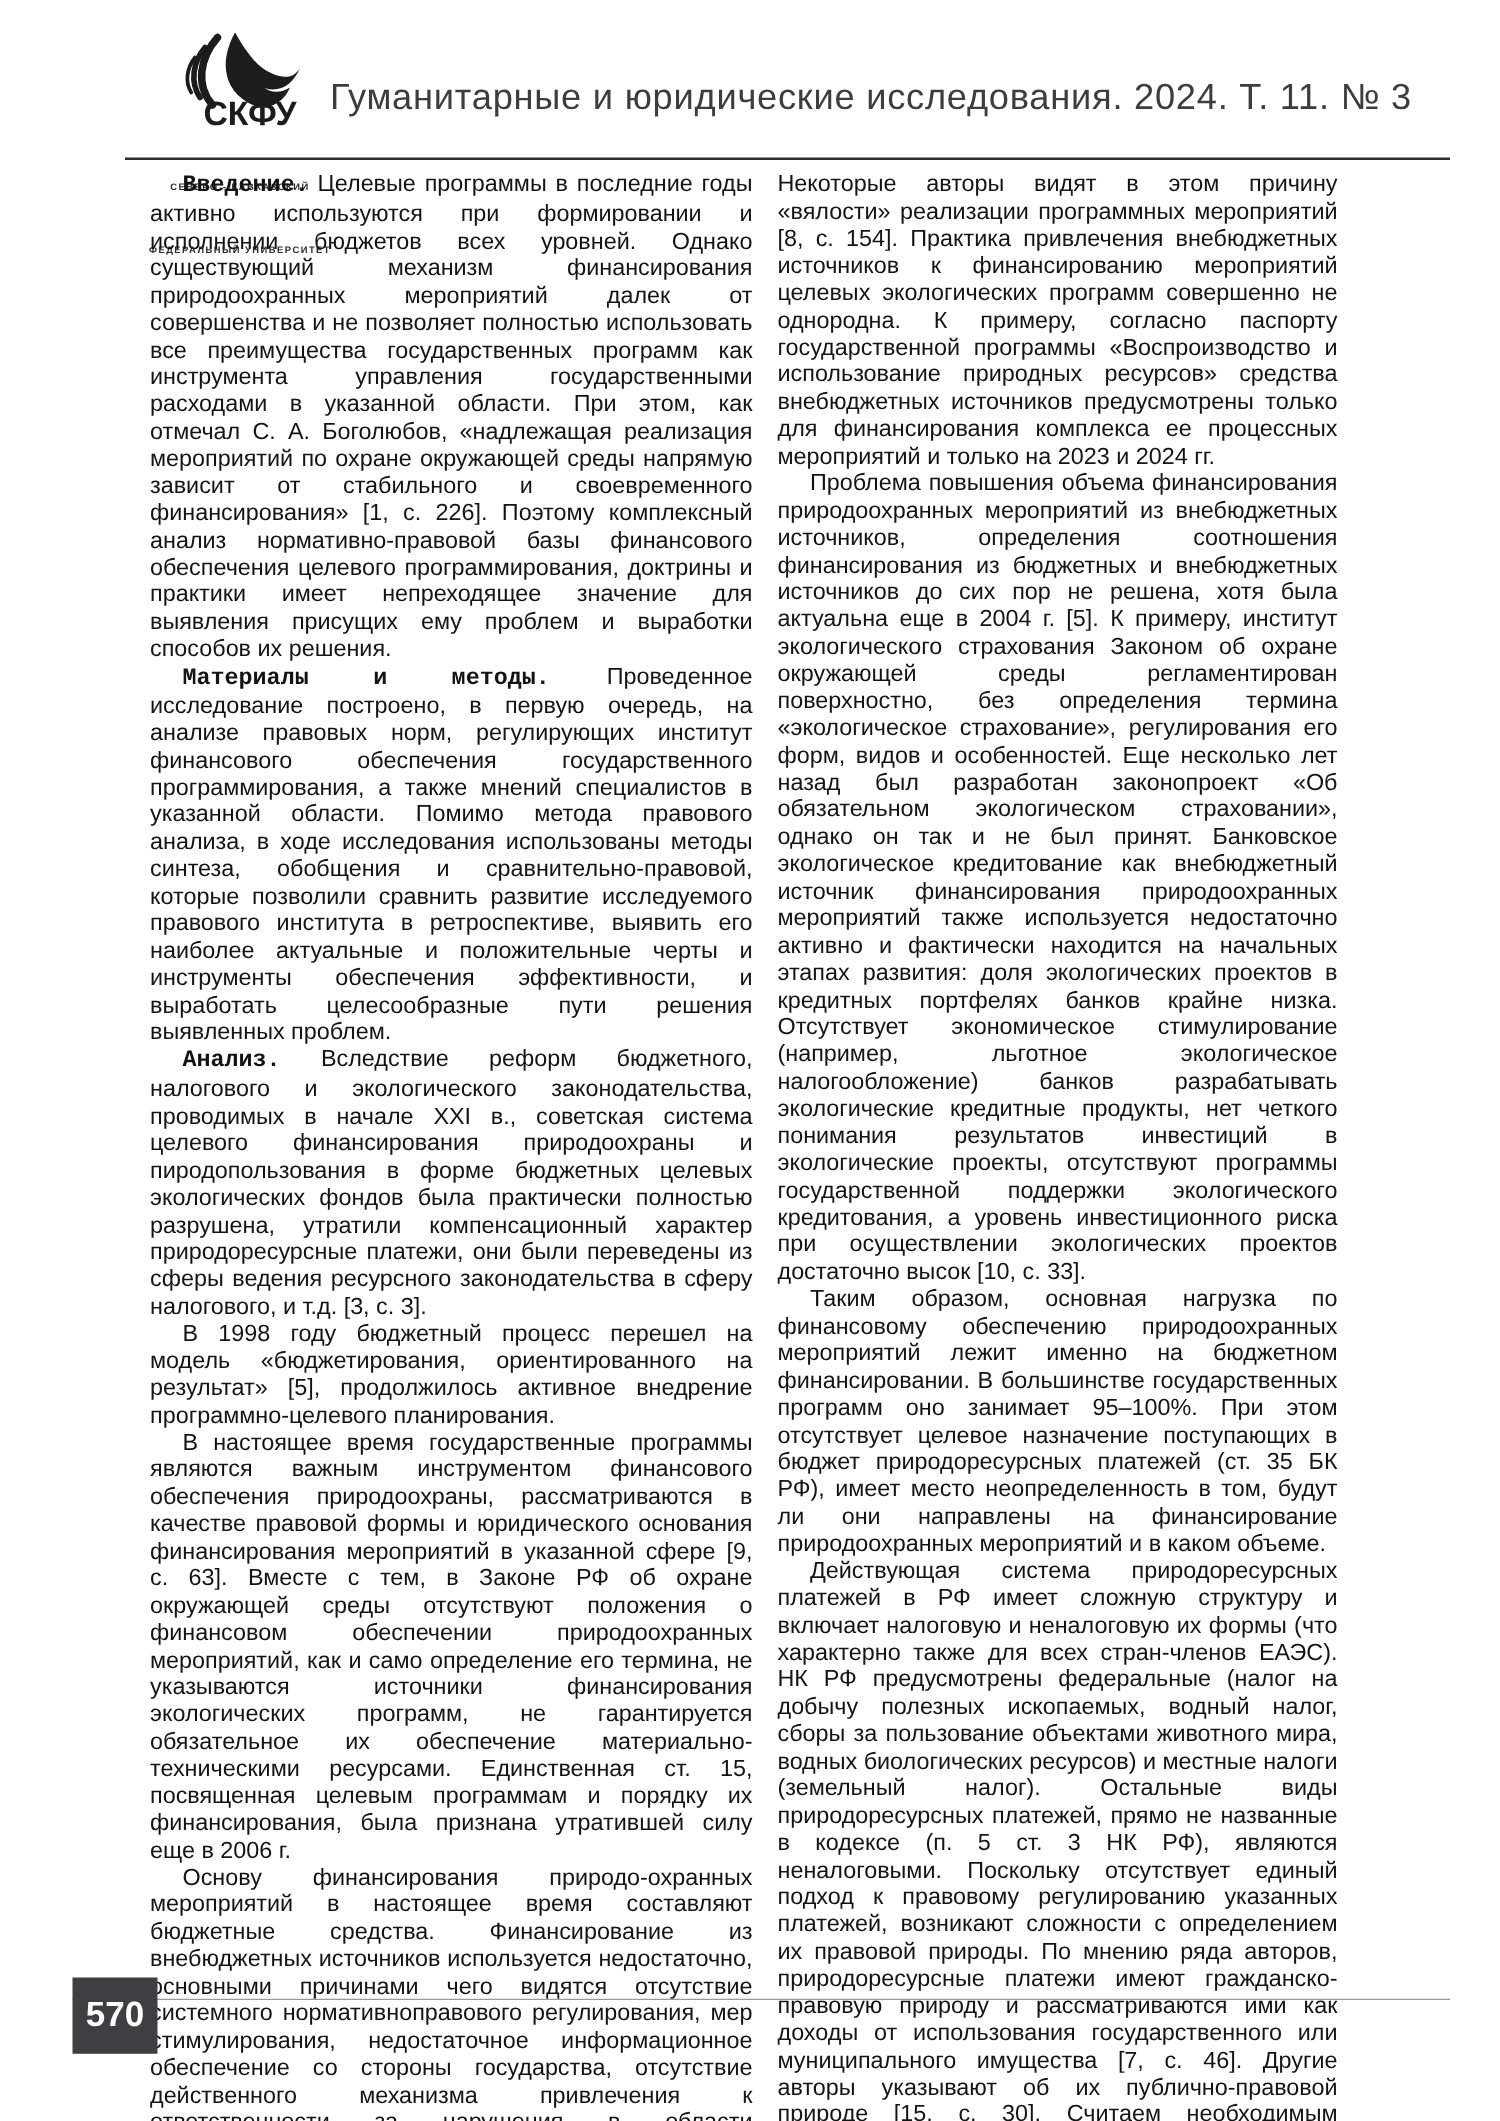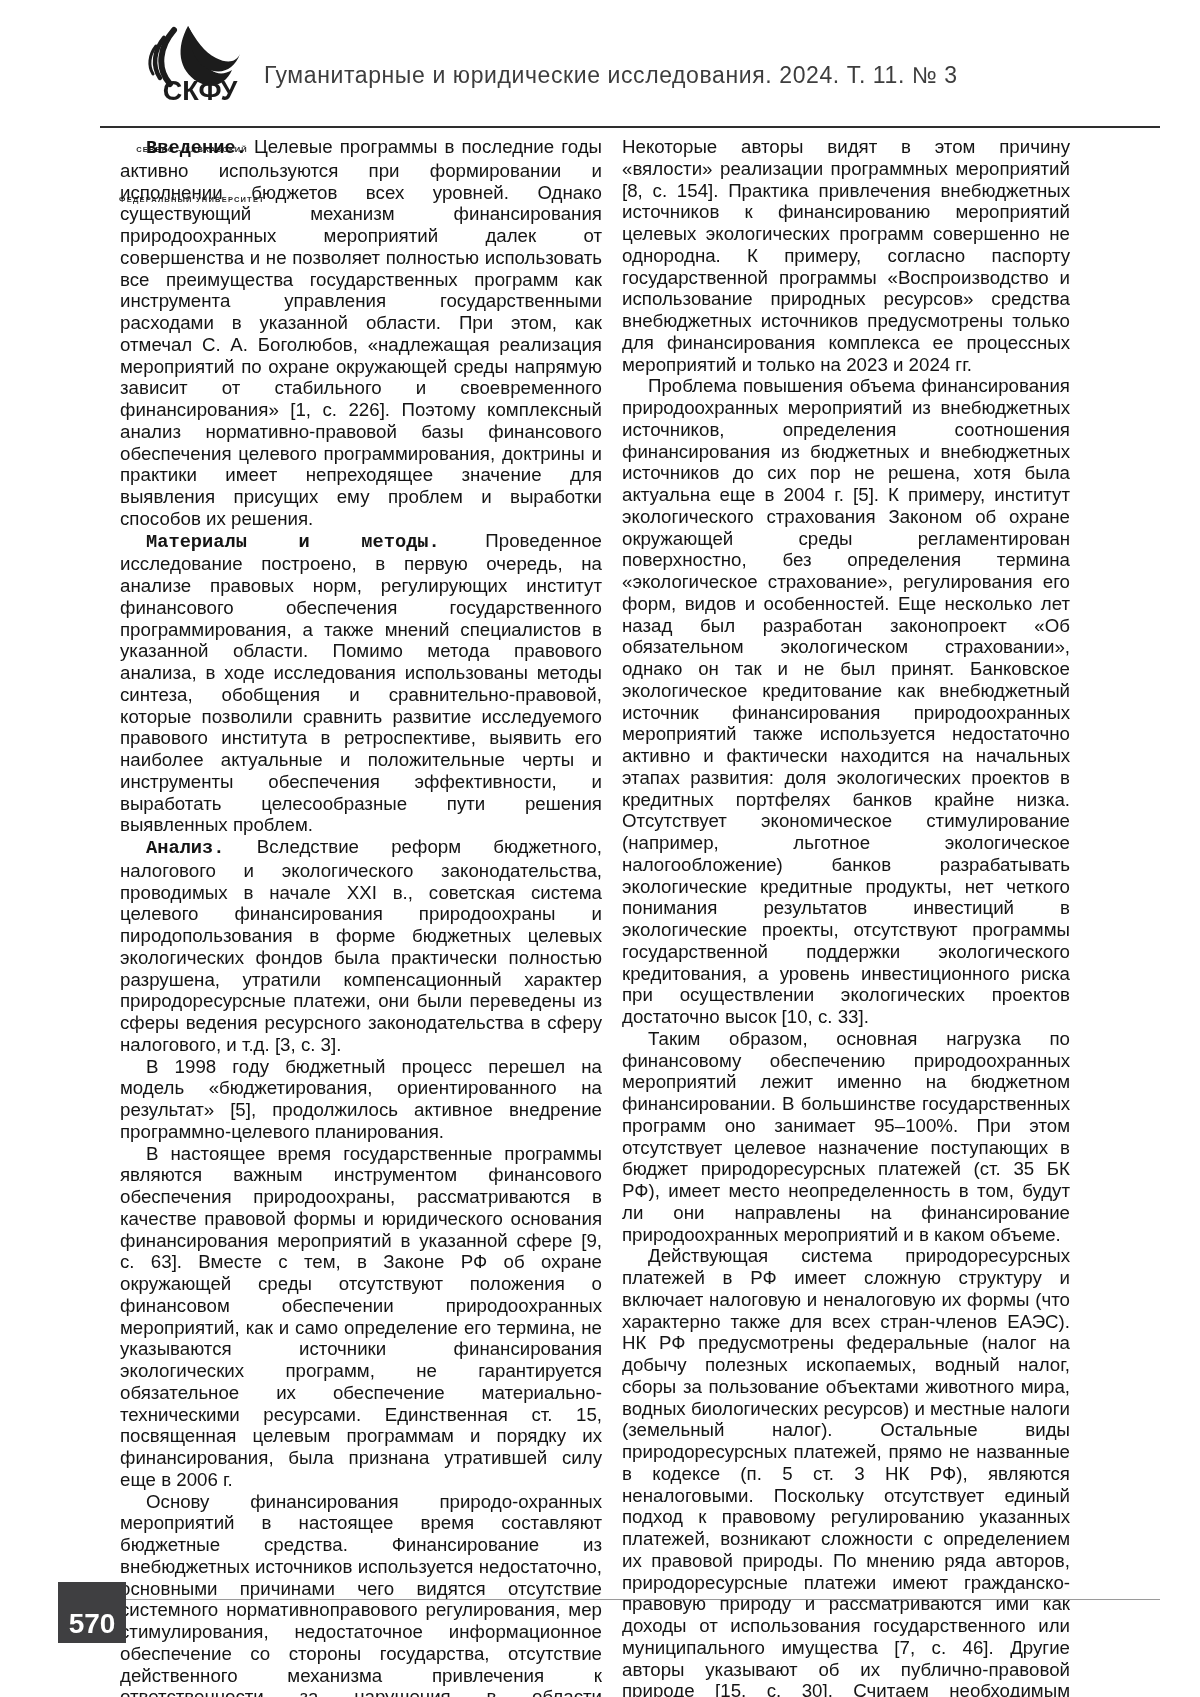--- a/index.html
+++ b/index.html
@@ -17,21 +17,21 @@
   .logo{position:absolute;left:112px;top:26px;width:160px;}
   .logo svg{display:block;}
   .logo-caption{
     width:160px;text-align:center;color:#2b2b2b;
     font-size:7.5px;font-weight:bold;letter-spacing:1.2px;line-height:9px;
     white-space:nowrap;
     margin-top:41px;
   }
   .journal-title{
     position:absolute;left:264px;top:62px;
-    font-size:23px;color:#3d3d3d;letter-spacing:0.6px;
+    font-size:29px;color:#3d3d3d;letter-spacing:0.6px;
     white-space:nowrap;
   }
   .header-rule{
     position:absolute;left:100px;top:126px;width:1060px;height:2px;
     background:#2e2e2e;
   }
 
   
   .col{
     position:absolute;top:136px;
@@ -48,21 +48,21 @@
   
   .footer-rule{
     position:absolute;left:58px;top:1599px;width:1102px;height:1px;
     background:#9a9a9a;
   }
   .page-number{
     position:absolute;left:58px;top:1582px;width:68px;height:61px;
     background:#3f3f41;color:#ffffff;
     font-size:28px;font-weight:bold;
     display:flex;align-items:flex-start;justify-content:center;
-    padding-top:16px;box-sizing:border-box;
+    padding-top:4px;box-sizing:border-box;
     line-height:52px;
     z-index:2;
   }
 </style>
 </head>
 <body>
 
 <div class="page">
 
   <div class="logo">

